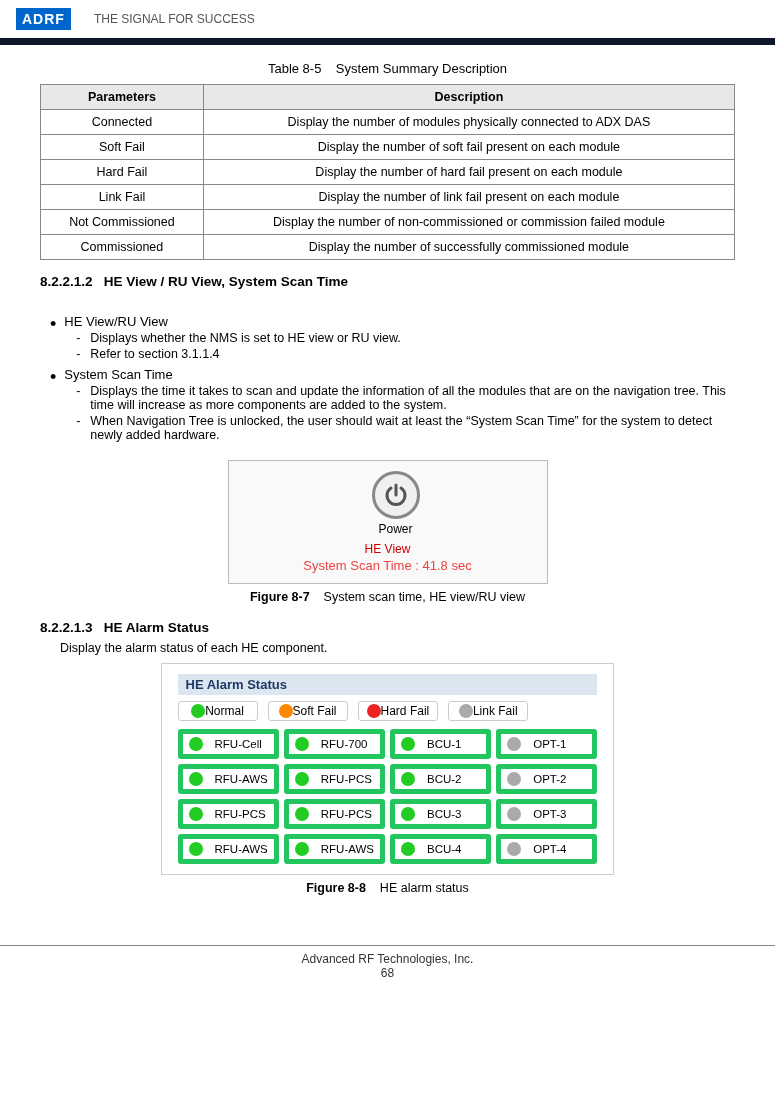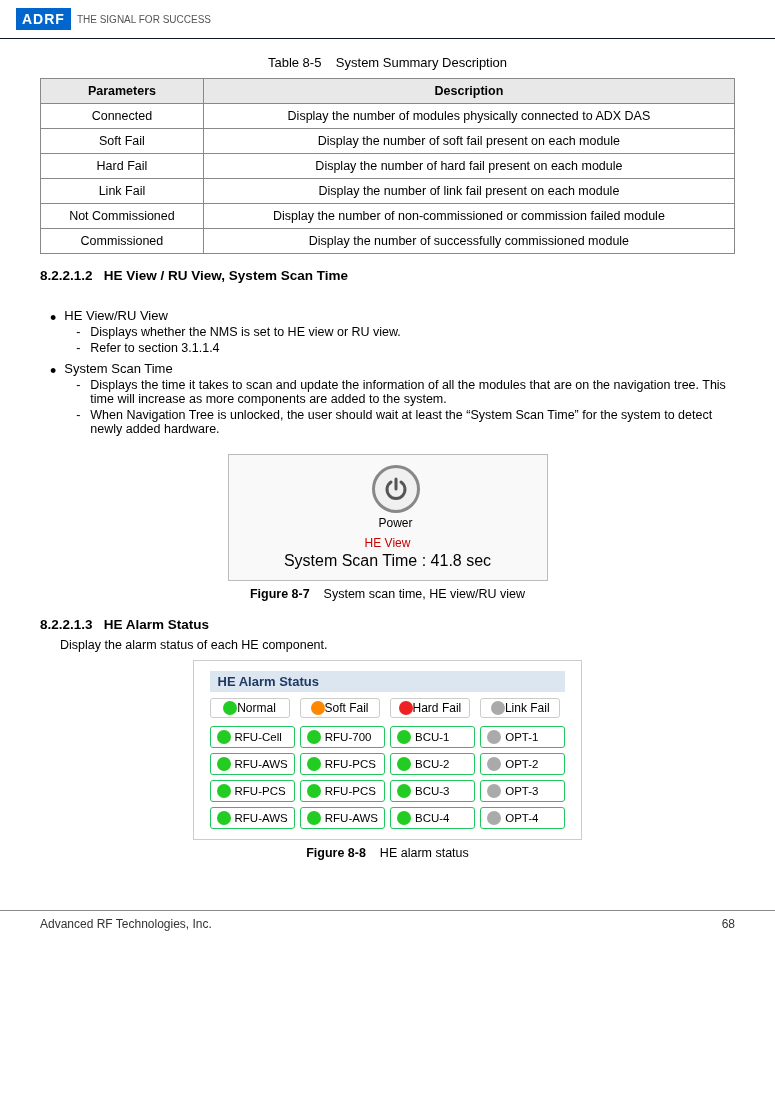--- a/index.html
+++ b/index.html
@@ -11,38 +11,38 @@
       width: 775px;
       min-height: 1099px;
       position: relative;
     }
 
     
     .header {
       display: flex;
       align-items: center;
       padding: 8px 16px;
-      border-bottom: 1px solid #0f172a;
+      border-bottom: 7px solid #0f172a;
     }
     .logo-area {
       display: flex;
       align-items: center;
     }
     .logo-box {
       background: #0066cc;
       color: #fff;
       font-weight: bold;
       font-size: 14px;
       padding: 3px 6px;
       letter-spacing: 1px;
     }
     .logo-tagline {
-      font-size: 10px;
+      font-size: 12px;
       color: #555;
-      margin-left: 6px;
+      margin-left: 23px;
     }
 
     
     .content {
       padding: 16px 40px;
     }
 
     
     .table-title {
       text-align: center;
@@ -183,22 +183,22 @@
       justify-content: center;
       gap: 16px;
     }
     .he-view-text {
       color: #cc0000;
       font-size: 12px;
       margin-top: 6px;
       text-align: center;
     }
     .scan-time-text {
-      color: #000000;
-      font-size: 16px;
+      color: #ef4444;
+      font-size: 13px;
       text-align: center;
       margin-top: 2px;
     }
     .figure-caption {
       text-align: center;
       font-size: 12.5px;
       margin: 6px 0 16px 0;
     }
     .figure-caption strong {
       font-weight: bold;
@@ -265,37 +265,38 @@
 
     .alarm-grid {
       display: grid;
       grid-template-columns: repeat(4, 1fr);
       gap: 5px;
       margin-top: 4px;
     }
     .alarm-cell {
       display: flex;
       align-items: center;
-      gap: 4px;
+      gap: 12px;
       font-size: 11.5px;
-      border: 1px solid #22c55e;
+      border: 5px solid #22c55e;
       padding: 3px 6px;
       border-radius: 3px;
     }
 
     
     .footer {
       border-top: 1px solid #888;
       display: flex;
       justify-content: space-between;
       align-items: center;
       padding: 6px 40px;
       margin-top: 18px;
       font-size: 12px;
       color: #333;
+      flex-direction: column;
     }
   </style>
 </head>
 <body>
 
 <div class="header">
   <div class="logo-area">
     <div class="logo-box">ADRF</div>
     <div class="logo-tagline">THE SIGNAL FOR SUCCESS</div>
   </div>

